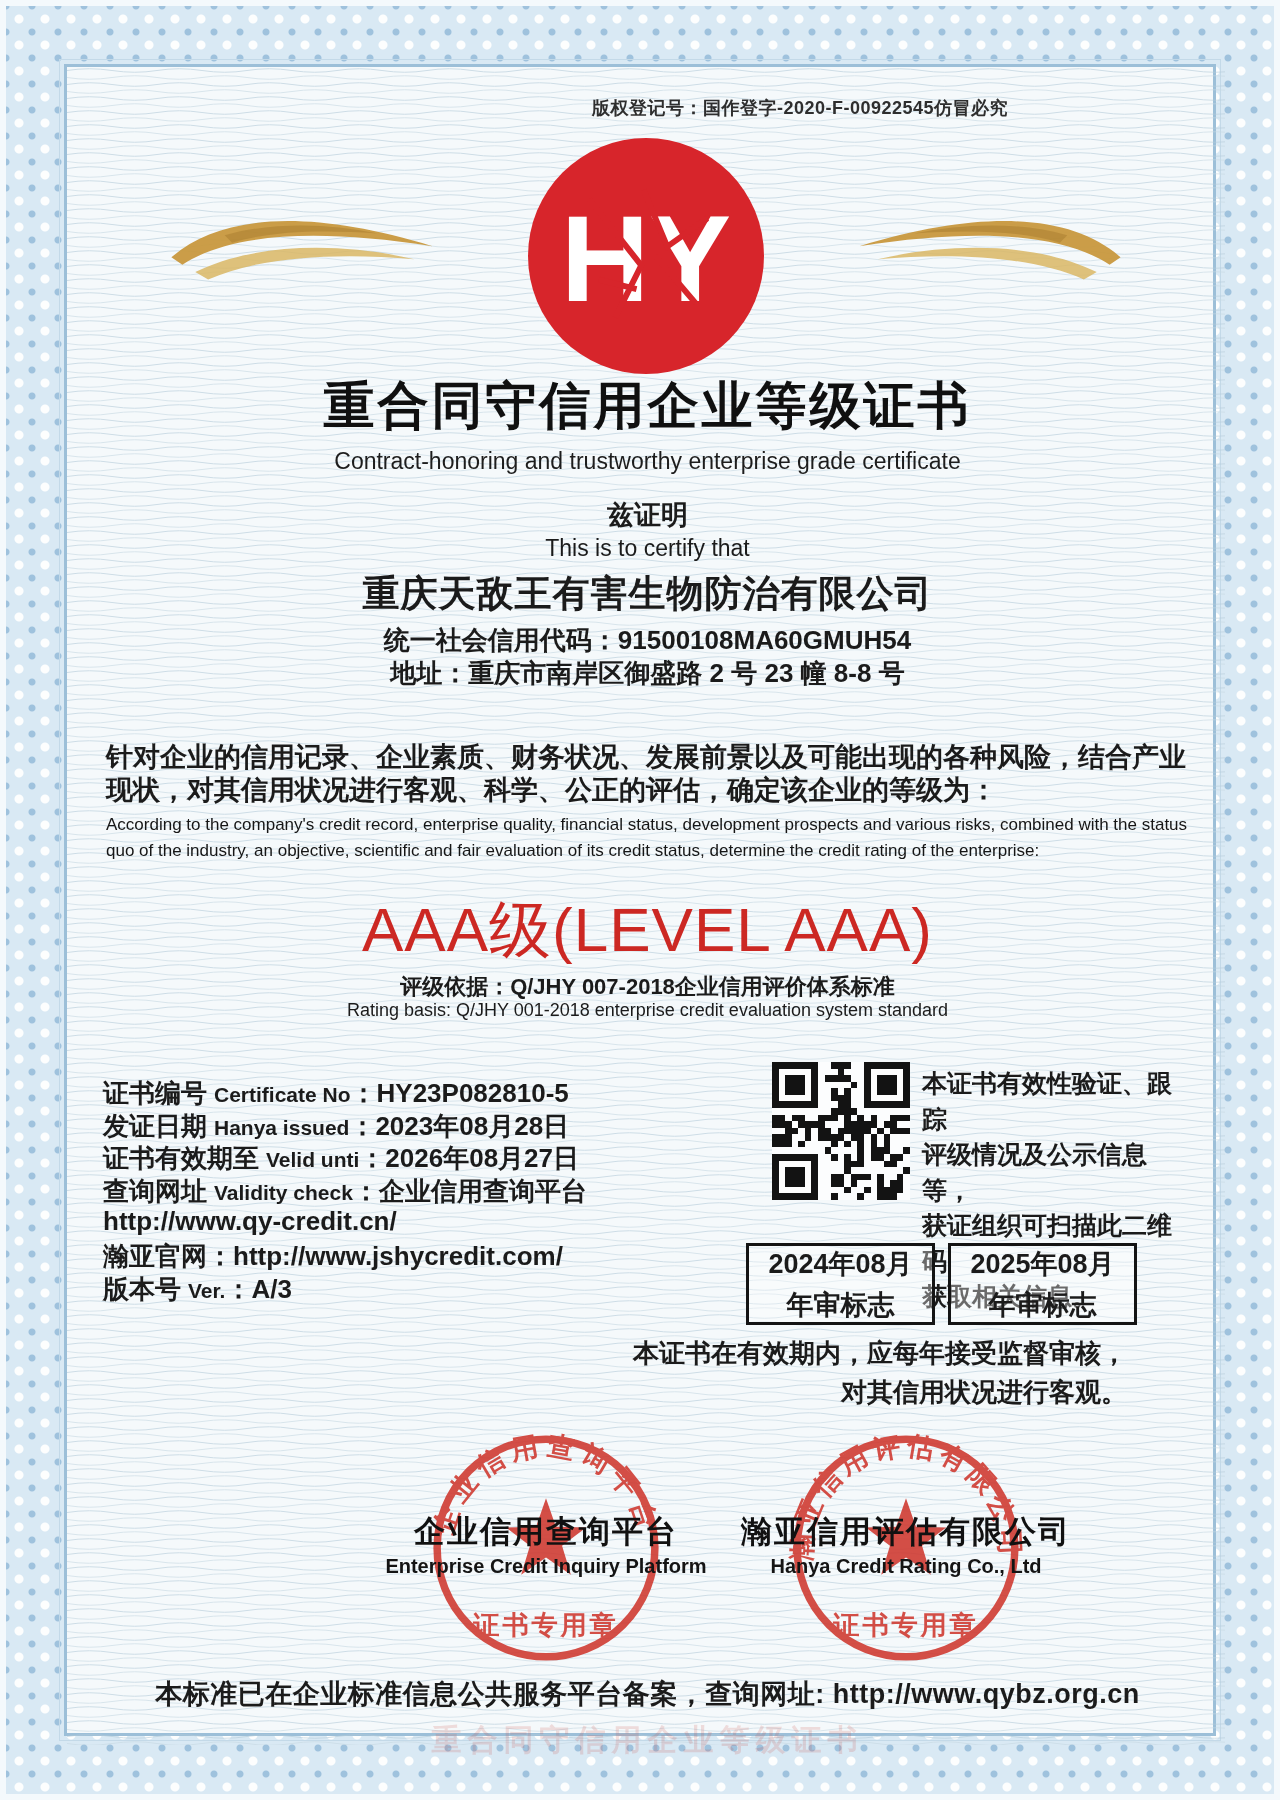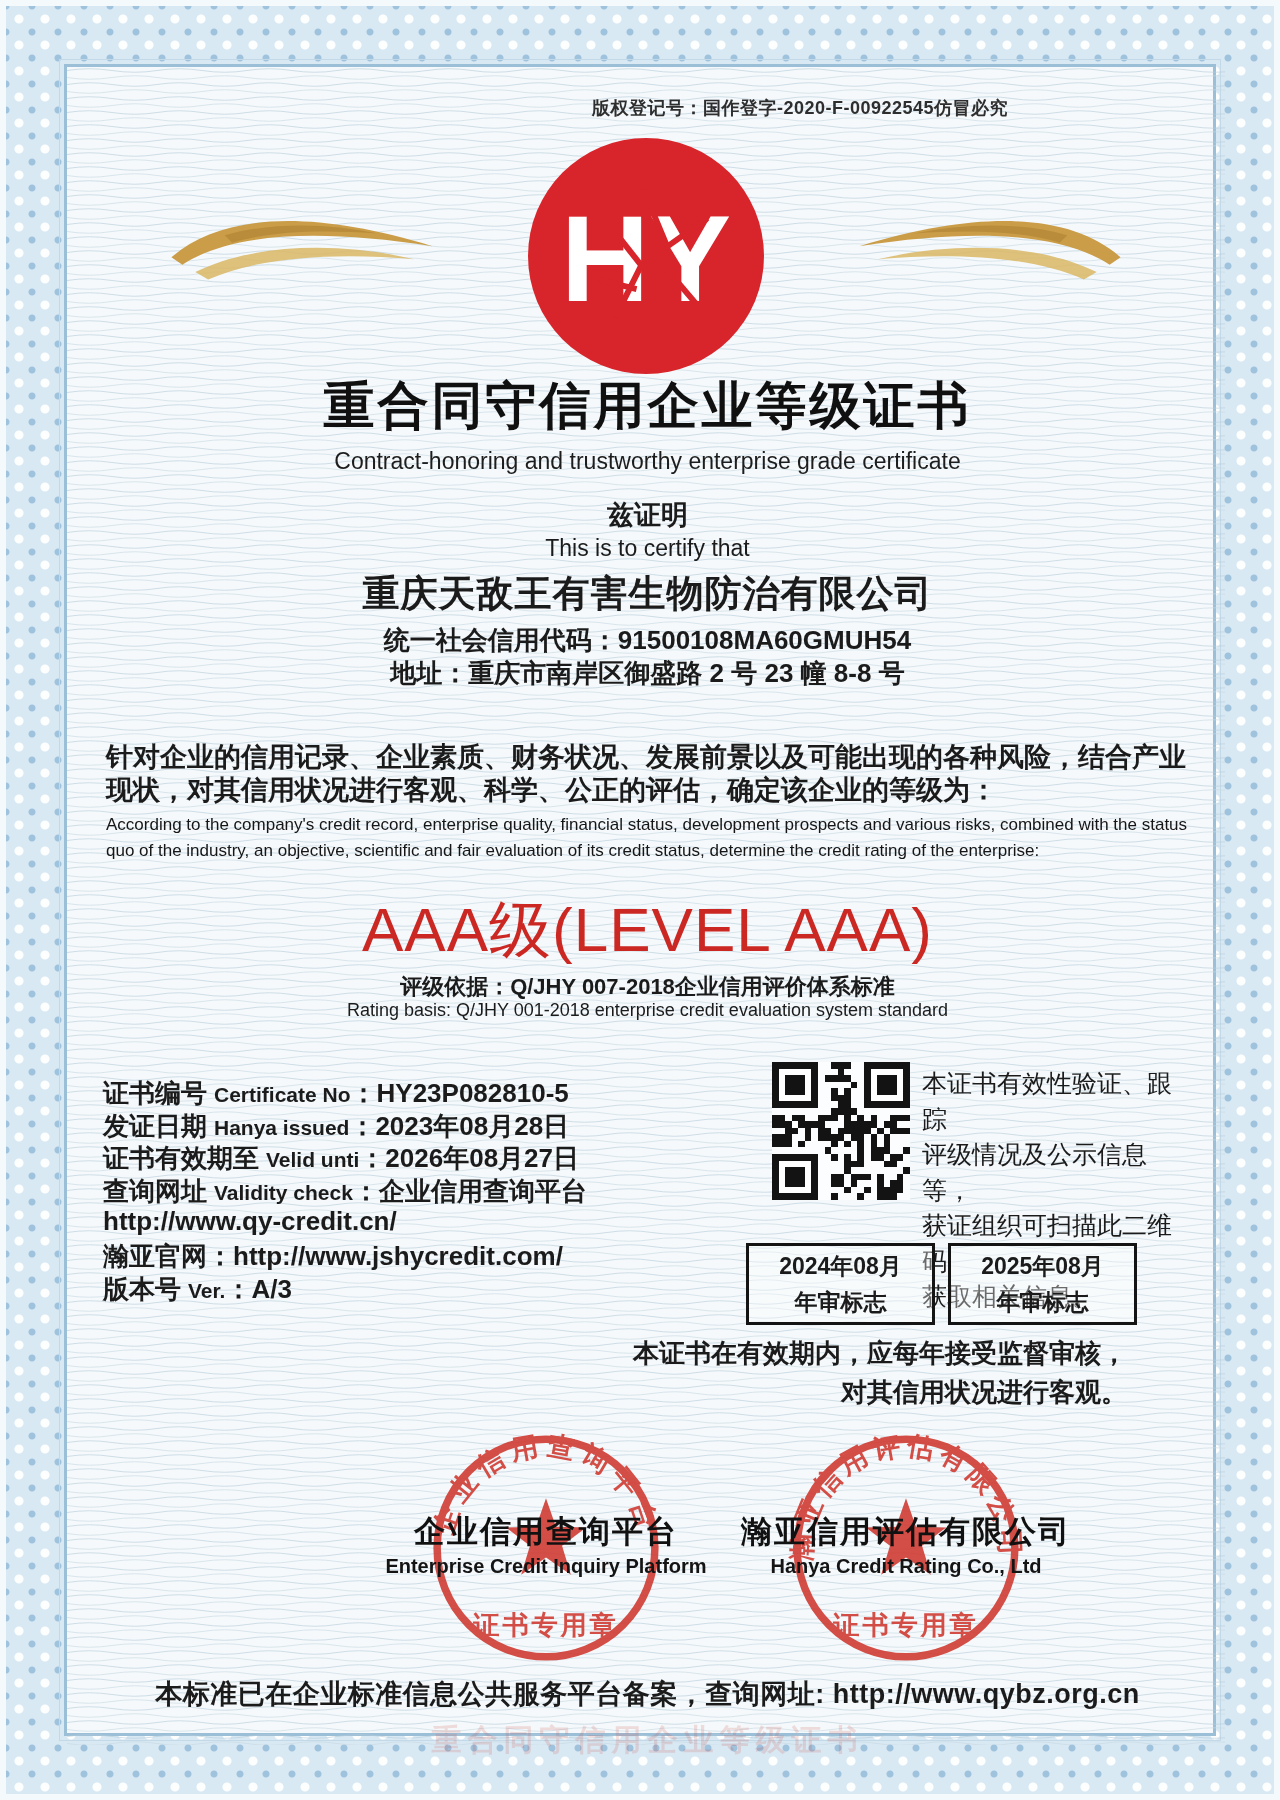--- a/index.html
+++ b/index.html
@@ -41,25 +41,25 @@
   .rating{top:882px;font-size:62px;font-weight:400;color:#cc2823;letter-spacing:1px;}
   .basis-cn{top:966px;font-size:22px;font-weight:600;}
   .basis-en{top:994px;font-size:18px;}
   .details{left:97px;top:1070px;width:570px;}
   .detail-row{display:flex;align-items:baseline;height:32.6px;white-space:nowrap;}
   .d-cn{font-size:26px;font-weight:600;}
   .d-en{font-size:21px;margin-left:7px;font-weight:600;}
   .d-val{font-size:26px;font-weight:600;}
   .qr{left:766px;top:1056px;width:138px;height:138px;}
   .qr svg{width:100%;height:100%;shape-rendering:crispEdges;}
-  .qr-note{left:916px;top:1060px;width:272px;font-size:25px;line-height:35.5px;font-weight:400;}
+  .qr-note{left:916px;top:1060px;width:272px;font-size:25px;line-height:35.5px;font-weight:700;}
   .boxes{left:740px;top:1237px;display:flex;gap:13px;}
   .review-box{width:189px;height:82px;border:3px solid #141414;background:rgba(255,255,255,.35);
     display:flex;flex-direction:column;align-items:center;justify-content:center;gap:5px;
-    font-size:23px;font-weight:600;}
+    font-size:27px;font-weight:600;}
   .validity{right:147px;top:1328px;text-align:right;font-size:26px;line-height:39px;font-weight:600;}
   .seal{width:244px;height:244px;opacity:.88;z-index:1;}
   .seal-0{left:418px;top:1420px;}
   .seal-1{left:778px;top:1420px;}
   .org{z-index:3;text-align:center;}
   .org-0{left:372px;top:1505px;width:336px;}
   .org-1{left:722px;top:1505px;width:356px;}
   .org-cn{font-size:31px;font-weight:800;letter-spacing:2px;color:#111;}
   .org-en{font-size:20px;font-weight:600;margin-top:2px;color:#141414;}
   .footer{top:1670px;font-size:27px;font-weight:700;letter-spacing:.5px;}

